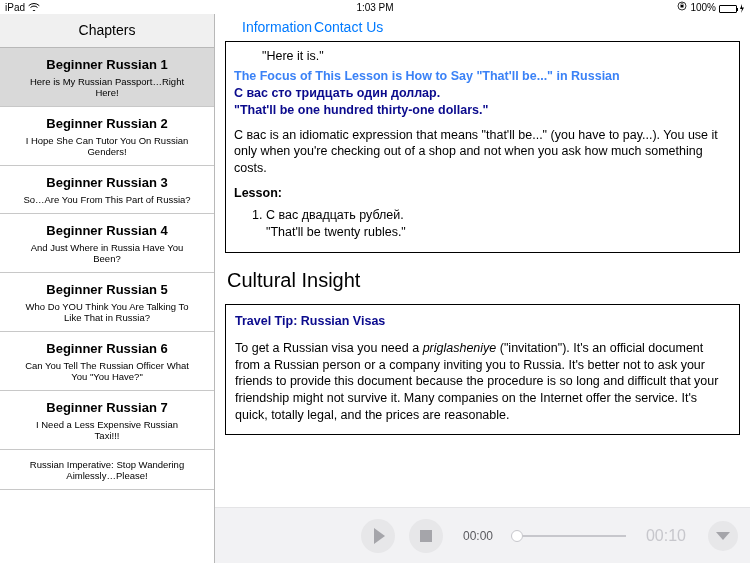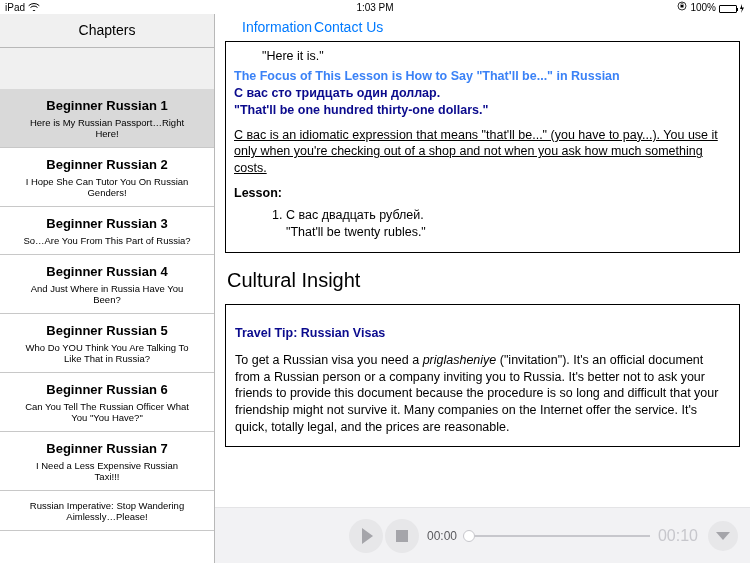--- a/index.html
+++ b/index.html
@@ -20,21 +20,21 @@
     .wifi { display: inline-block; }
     .battery-block { display: flex; align-items: center; gap: 2px; }
     .battery-icon { width: 18px; height: 8px; border: 1px solid #000; border-radius: 1px; position: relative; }
     .battery-icon::after { content: ''; position: absolute; right: -2px; top: 2px; width: 1px; height: 3px; background: #000; }
     .battery-fill { background: #4cd964; height: 100%; width: 100%; }
 
     .container { display: flex; height: 549px; }
     .sidebar {
       width: 215px; background: #f0f0f0;
       border-right: 1px solid #b8b8b8;
-      display: flex; flex-direction: column; gap: 41px;
+      display: flex; flex-direction: column;
     }
     .sidebar-title {
       text-align: center; font-size: 14px; padding: 8px 0 9px;
       font-weight: 400; color: #000;
       border-bottom: 1px solid #b8b8b8;
     }
     .chapter-list { flex: 1; overflow-y: hidden; background: #fff; }
     .chapter {
       border-bottom: 1px solid #c8c8c8;
       padding: 9px 23px 8px; text-align: center;
@@ -55,37 +55,37 @@
       flex: 1; overflow-y: auto; padding: 0 10px 10px;
       font-size: 12.5px; color: #000; line-height: 1.35;
     }
     .lesson-box {
       border: 1px solid #000; padding: 6px 8px 10px;
       margin-bottom: 14px;
     }
     .here-it-is { padding-left: 28px; }
     .focus-line { color: #3b82f6; font-weight: 700; margin-top: 3px; }
     .russian-blue { color: #0a0a8d; font-weight: 700; }
-    .body-text { margin-top: 8px; text-decoration: underline; }
+    .body-text { margin-top: 8px; }
     .example-label { font-weight: 700; margin-top: 8px; }
     .example-list { margin: 5px 0 0 24px; padding-left: 8px; }
-    .example-list li { margin-bottom: 1px; margin-left: 20px; }
+    .example-list li { margin-bottom: 1px; }
     .example-sub { padding-left: 0; }
 
     .section-heading { font-size: 20px; font-weight: 400; margin: 6px 2px 10px; }
     .insight-box {
-      border: 1px solid #000; padding: 20px 9px 10px;
+      border: 1px solid #000; padding: 8px 9px 10px;
     }
     .insight-title { color: #0a0a8d; font-weight: 700; margin-bottom: 10px; }
     .italic { font-style: italic; }
 
     .player {
       height: 56px; background: #f2f2f4;
       display: flex; align-items: center; padding: 0 12px;
-      gap: 2px;
+      gap: 14px;
       border-top: 1px solid #e4e4e6;
     }
     .play-btn, .stop-btn {
       width: 34px; height: 34px; border-radius: 50%;
       background: #e7e7e9; display: flex; align-items: center; justify-content: center;
       cursor: pointer;
     }
     .play-triangle {
       width: 0; height: 0; border-left: 11px solid #a5a5aa;
       border-top: 8px solid transparent; border-bottom: 8px solid transparent;

